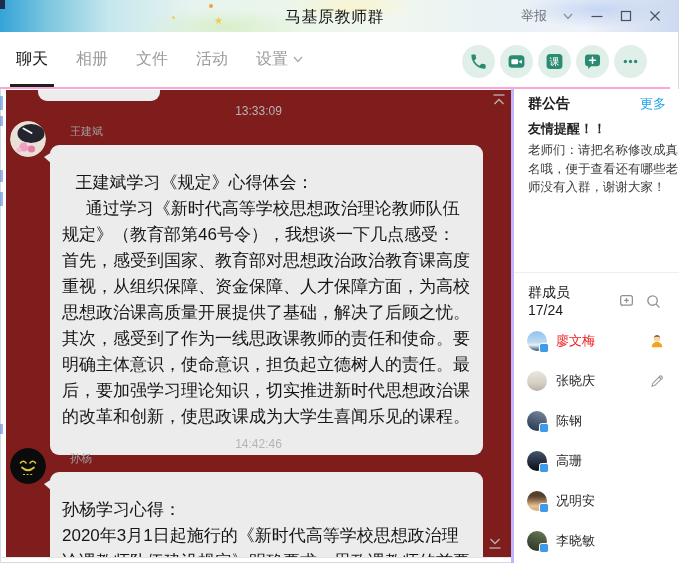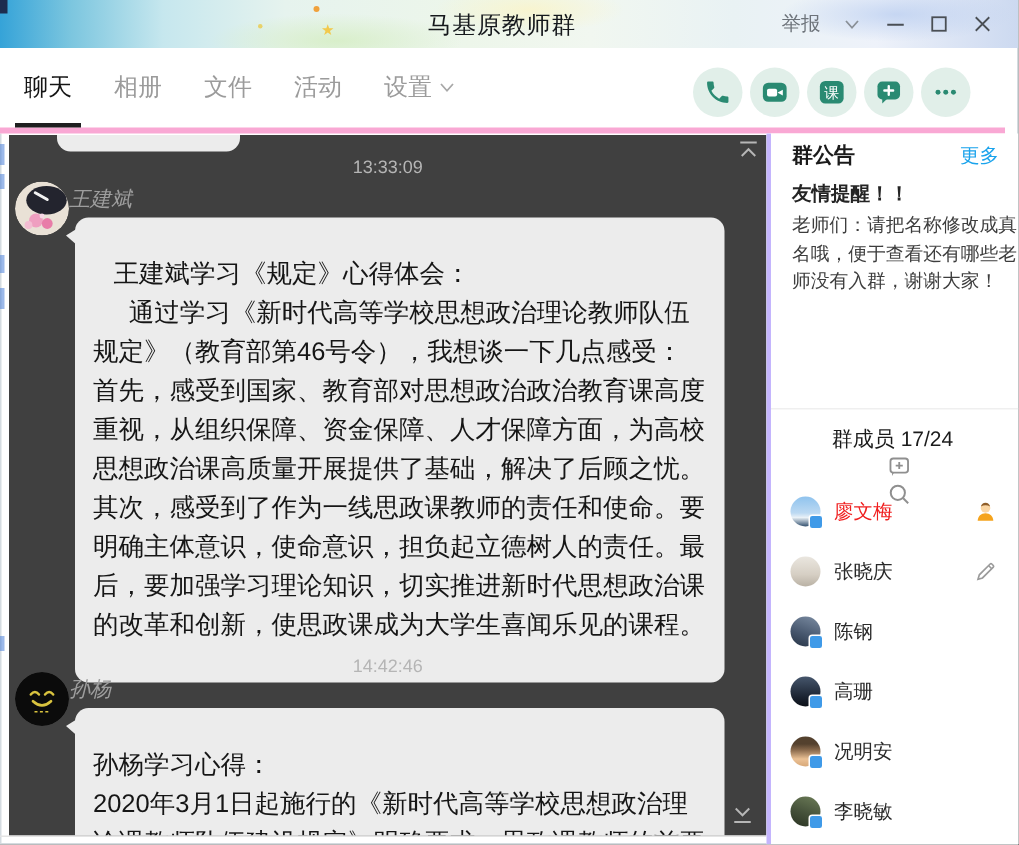--- a/index.html
+++ b/index.html
@@ -19,57 +19,57 @@
     font-size:16px; color:#15181c; letter-spacing:.5px; white-space:nowrap; }
   .tb-deco-dot { position:absolute; left:209px; top:4px; width:4px; height:4px; border-radius:50%; background:#f0a13c; }
   .tb-deco-star { position:absolute; left:214px; top:15px; font-size:10px; color:#f2c94c; }
   .tb-deco-dot2 { position:absolute; left:172px; top:16px; width:3px; height:3px; border-radius:50%; background:#e8d26a; }
   .tb-controls { position:absolute; right:16px; top:0; height:32px; display:flex; align-items:center; gap:13px; }
   .tb-report { font-size:13px; color:#6d737a; cursor:default; }
   .ctl { display:flex; align-items:center; justify-content:center; width:16px; height:16px; }
 
   
   .toolbar { position:absolute; left:0; top:32px; width:670px; height:57px; background:#fff;
-             border-bottom:4px solid #f9a8d4; }
+             border-bottom:2px solid #f9a8d4; }
   .tabs { position:absolute; left:16px; top:0; height:100%; display:flex; align-items:center; gap:28px; }
   .tab { font-size:16px; color:#9b9b9b; display:flex; align-items:center; gap:5px; }
   .tab.active { color:#141414; }
   .tab-underline { position:absolute; left:10px; bottom:0; width:44px; height:3px; background:#1f1f1f; }
   .actions { position:absolute; right:23px; top:13px; display:flex; gap:5px; }
   .act-btn { width:33px; height:33px; border-radius:50%; background:#e1efe9;
              display:flex; align-items:center; justify-content:center; }
 
   
-  .chat { position:absolute; left:6px; top:90px; width:505px; height:467px; background:#404040; overflow:hidden; }
+  .chat { position:absolute; left:6px; top:90px; width:505px; height:467px; background:#7f1d1d; overflow:hidden; }
   .partial-bubble { position:absolute; left:32px; top:0; width:122px; height:11px; background:#ececec;
                     border-radius:0 0 9px 9px; }
   .time-stamp { position:absolute; left:0; width:100%; text-align:center; font-size:12px; color:#b5b5b5; }
   .msg { position:absolute; left:0; width:100%; }
   .msg-avatar { position:absolute; left:4px; top:0; width:36px; height:36px; border-radius:50%; overflow:hidden; }
-  .msg-sender { position:absolute; left:40px; top:3px; font-size:14px; color:#9e9e9e;font-style:italic; }
+  .msg-sender { position:absolute; left:64px; top:3px; font-size:11px; color:#9e9e9e; }
   .bubble { position:absolute; left:44px; top:24px; width:433px; background:#ececec; border-radius:9px;
             padding:25px 12px; font-size:17px; line-height:26px; color:#161616; }
   .bubble::before { content:""; position:absolute; left:-6px; top:7px; width:0; height:0;
             border-top:5px solid transparent; border-bottom:7px solid transparent; border-right:8px solid #ececec; }
   .bubble p { word-break:break-all; }
   .ind1 { text-indent:0.8em; }
   .ind2 { text-indent:1.4em; }
   .scroll-hint { position:absolute; opacity:.9; }
   .chat-bottom-line { position:absolute; left:0; top:557px; width:511px; height:1px; background:#e4e4e4; }
 
   
   .sidebar { position:absolute; left:511px; top:89px; width:168px; height:474px; background:#fff;
              border-left:3px solid #c4b5fd; }
   .annc-row { position:absolute; left:14px; right:13px; top:6px; display:flex; justify-content:space-between; align-items:center; }
   .annc-title { font-size:14px; font-weight:bold; color:#1b1b1b; }
   .annc-more { font-size:13px; color:#1aa3ec; }
   .notice-title { position:absolute; left:14px; top:31px; font-size:13px; font-weight:bold; color:#242424; }
   .notice-body { position:absolute; left:14px; top:52px; width:150px; font-size:12.5px; line-height:18.5px; color:#3d3d3d; }
   .sb-divider { position:absolute; left:0; top:183px; width:100%; height:1px; background:#efefef; }
-  .members-row { position:absolute; left:14px; right:17px; top:195px; display:flex; align-items:center;flex-direction:column; }
+  .members-row { position:absolute; left:14px; right:17px; top:195px; display:flex; align-items:center; }
   .members-title { font-size:14px; color:#1b1b1b; flex:1; }
   .mem-hdr-icon { width:18px; height:18px; margin-left:9px; display:flex; align-items:center; justify-content:center; }
   .member-list { position:absolute; left:0; top:226px; width:100%; }
   .member { height:28px; display:flex; align-items:center; padding:0 14px 0 13px;margin-top:12px; }
   .m-avatar { position:relative; width:20px; height:20px; border-radius:50%; margin-right:9px; flex:none; }
   .m-avatar.has-dot::after { content:""; position:absolute; right:-2px; bottom:-2px; width:8px; height:8px;
       background:#3f9ae8; border:1.5px solid #fff; border-radius:2.5px; }
   .m-name { font-size:13px; color:#2a2a2a; flex:1; }
   .m-name.red { color:#f01e1e; }
   .m-badge { width:16px; height:16px; flex:none; }

